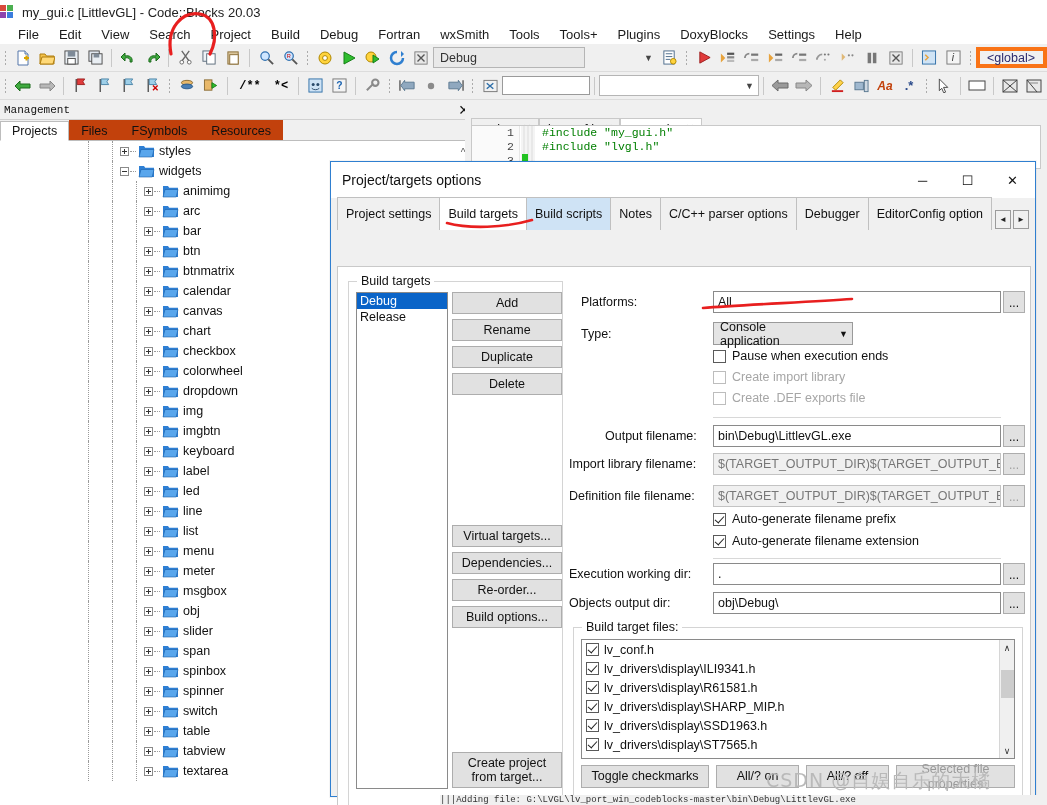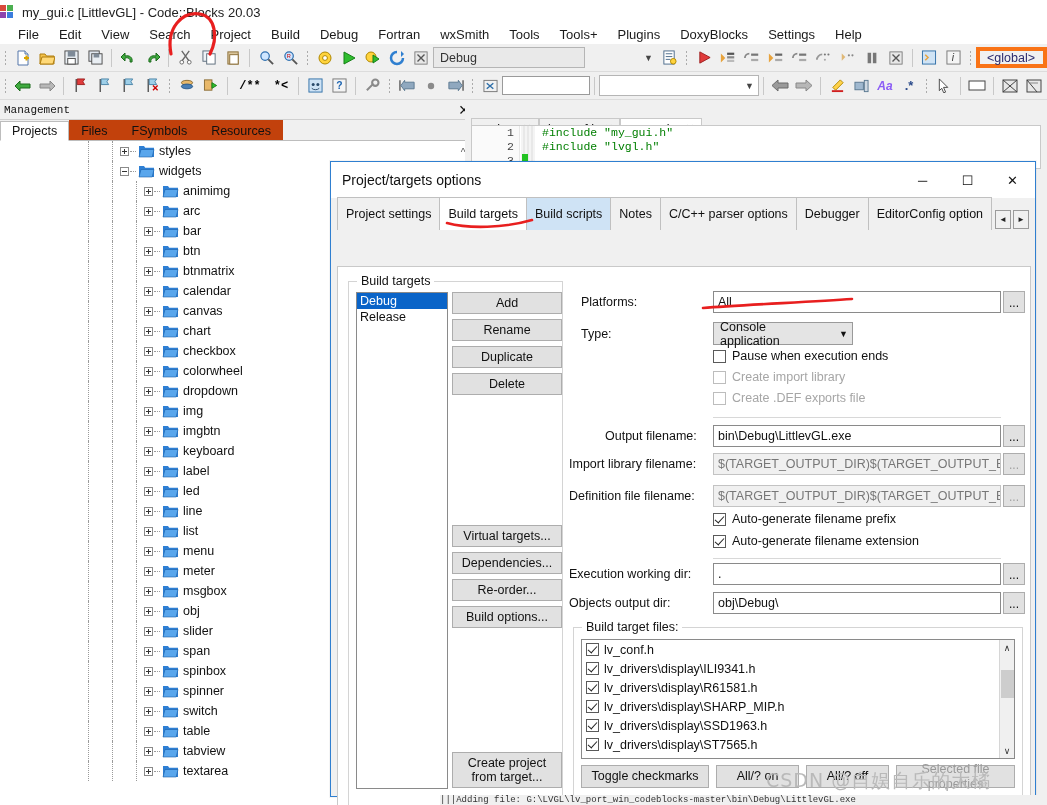--- a/index.html
+++ b/index.html
@@ -582,21 +582,21 @@
           <path d="M3 10L11 2l3 3-8 8z" fill="#ffd24a" stroke="#b08800"></path>
           <rect x="2" y="13" width="12" height="2" fill="#d01f1f"></rect>
         </svg>
       </span>
     <span class="ticon">
       <svg width="15" height="14" viewBox="0 0 16 14">
           <rect x="1" y="3" width="9" height="8" fill="#9fb8cf" stroke="#5a7890"></rect>
           <rect x="11" y="1" width="4" height="12" fill="#cfd9e2" stroke="#5a7890"></rect>
         </svg>
       </span>
-    <span class="ticon" style="font-style:italic;color:#8b5cf6;font-weight:bold;font-size:12px;">Aa</span>
+    <span class="ticon" style="font-style:italic;color:#c2410c;font-weight:bold;font-size:12px;">Aa</span>
     <span class="ticon" style="color:#2a4a8a;font-weight:bold;font-size:13px;">.*</span>
     <span class="grip"></span>
     <span class="ticon">
       <svg width="14" height="15" viewBox="0 0 14 16">
           <path d="M2 1l9 9H6.5l2.2 5-2 .8L4.6 11 2 13.5z" fill="#fff" stroke="#444"></path>
         </svg>
       </span>
     <span class="sep"></span>
     <span class="ticon">
       <svg width="18" height="13" viewBox="0 0 18 13">

